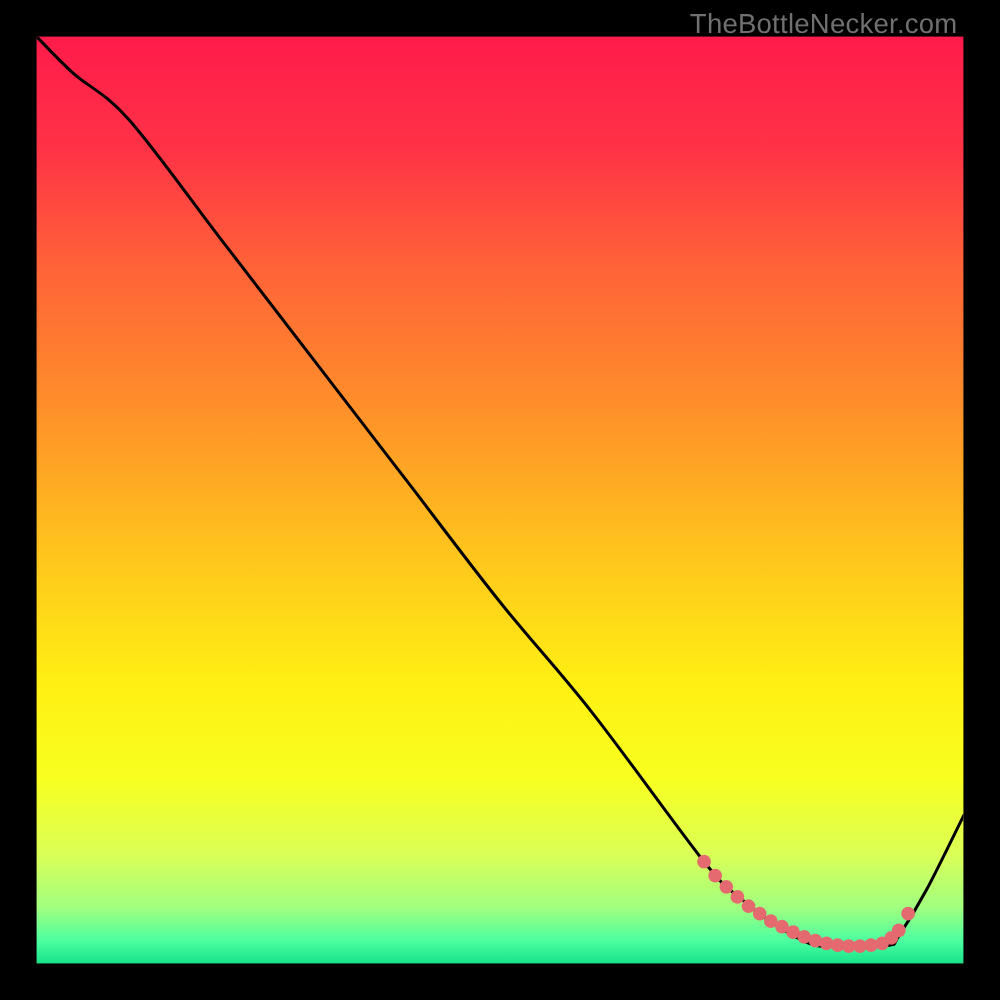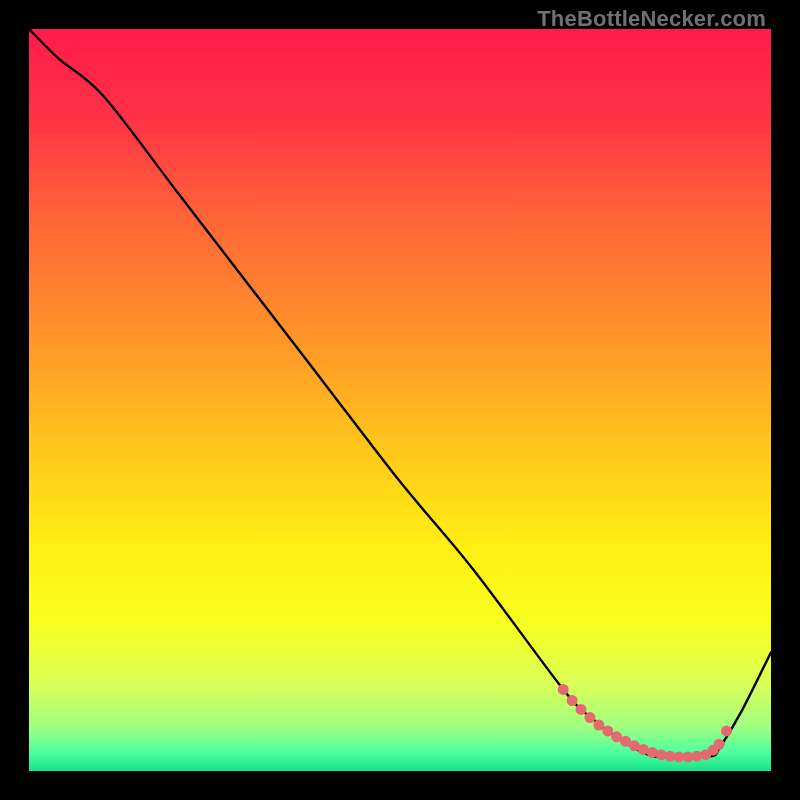--- a/index.html
+++ b/index.html
@@ -36,21 +36,21 @@
     height: 742px;
     pointer-events: none;
   }
   .attribution {
     position: absolute;
     top: 6px;
     right: 34px;
     color: #707070;
     font-size: 22px;
     letter-spacing: 0.2px;
-    font-weight: 700;
+    font-weight: 400;
     user-select: none;
   }
 </style>
 </head>
 <body>
 
 <div class="stage">
 
   <div class="gradient-box">
     <svg class="gradient-bg" viewBox="0 0 742 742" preserveAspectRatio="none">

